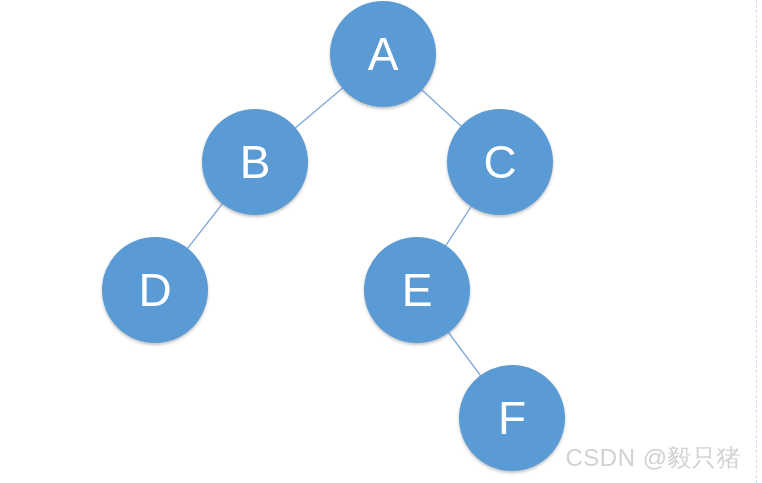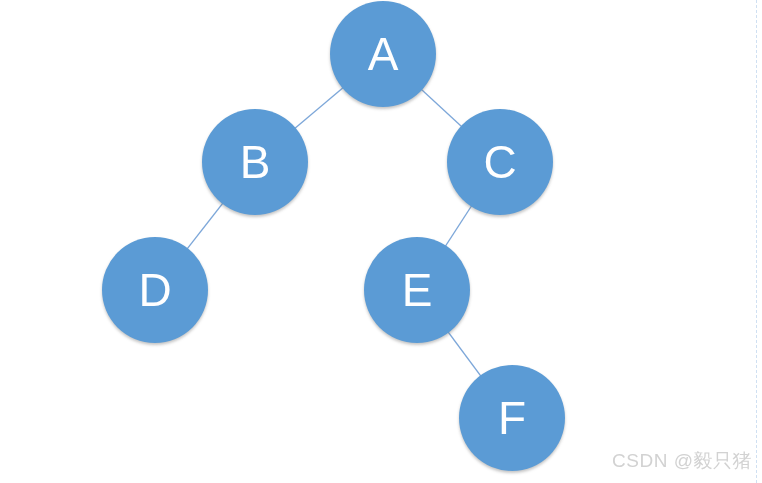--- a/index.html
+++ b/index.html
@@ -50,24 +50,24 @@
   .boundary-line {
     position: absolute;
     left: 756px;
     top: 0;
     height: 483px;
     width: 0;
     border-left: 1px dashed #cfe0f2;
   }
   .watermark {
     position: absolute;
-    right: 10px;
+    right: 21px;
     bottom: 9px;
     color: #d2d2d2;
-    font-size: 19px;
+    font-size: 24px;
     letter-spacing: 0.5px;
     white-space: nowrap;
   }
 </style>
 </head>
 <body>
 
 <div class="canvas">
 
   <svg class="edges" viewBox="0 0 762 483">

